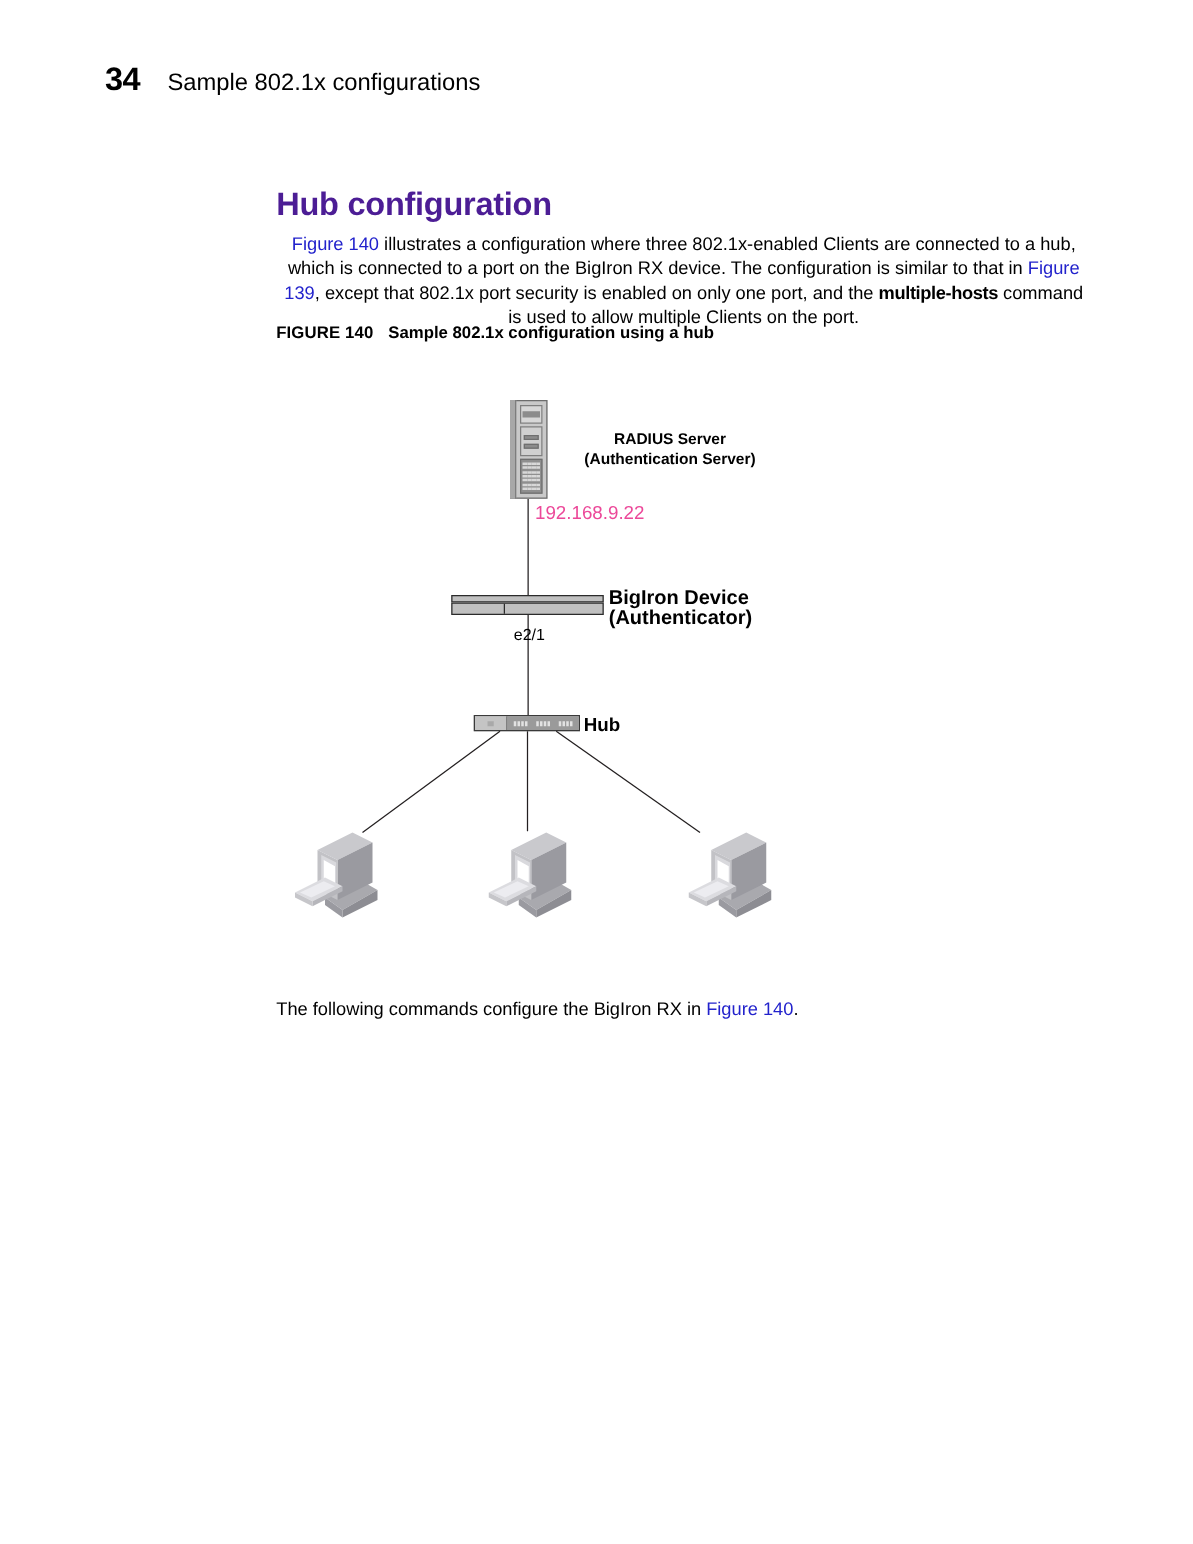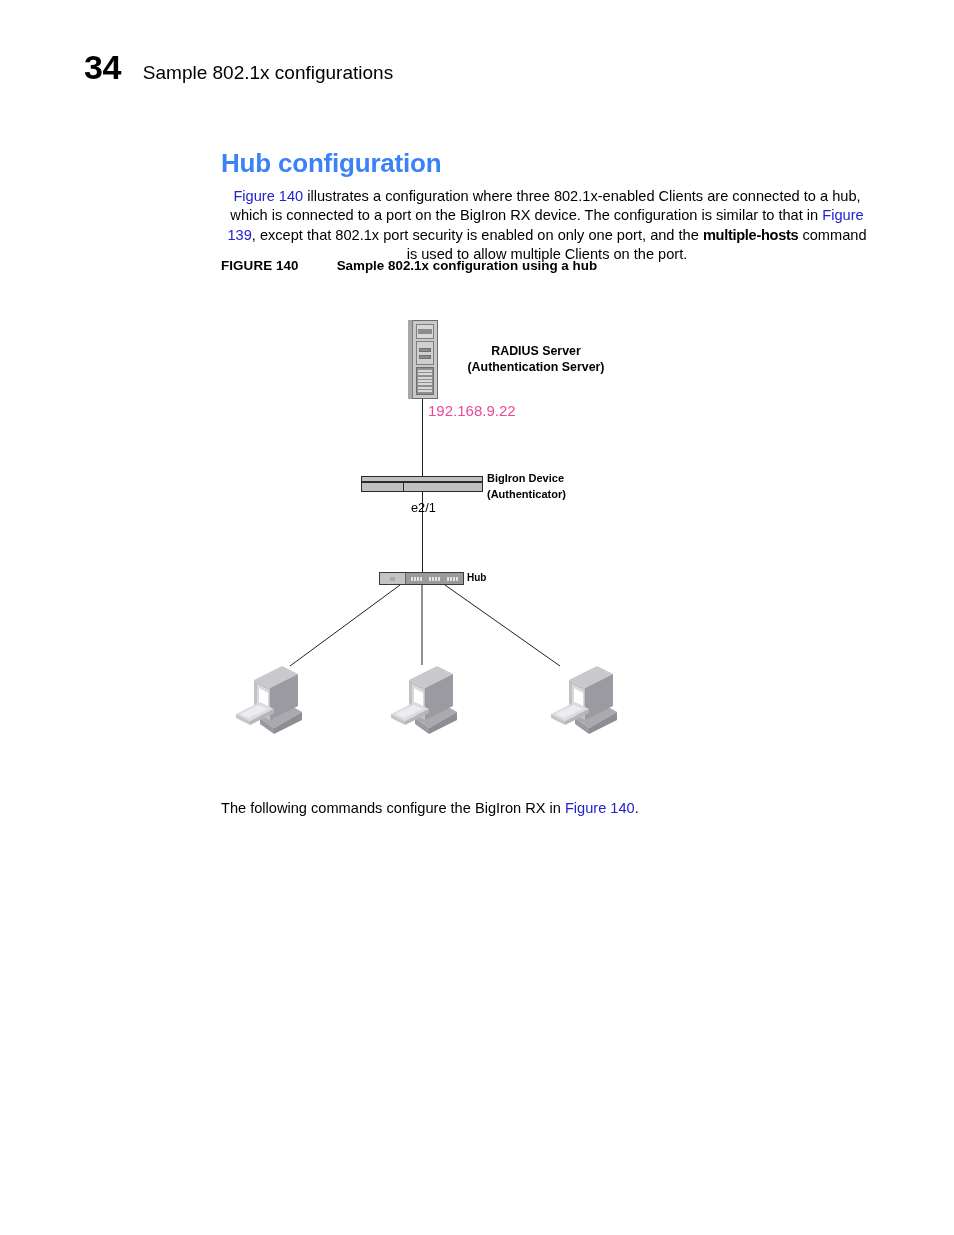--- a/index.html
+++ b/index.html
@@ -18,41 +18,41 @@
 
   
   .page-header {
     position: absolute;
     left: 84px;
     top: 50px;
     display: flex;
     align-items: baseline;
   }
   .page-number {
-    font-size: 34px;
+    font-size: 26px;
     font-weight: bold;
     letter-spacing: -0.5px;
     line-height: 1;
     color: #000;
   }
   .header-title {
     font-size: 19px;
     margin-left: 22px;
     color: #000;
   }
 
   
   .section-heading {
     position: absolute;
     left: 221px;
     top: 131px;
     font-size: 26px;
     font-weight: bold;
     letter-spacing: -0.2px;
-    color: #3b82f6;
+    color: #4c1d95;
   }
 
   
   .intro-paragraph {
     position: absolute;
     left: 221px;
     top: 172px;
     width: 652px;
     font-size: 14.6px;
     line-height: 19.6px;
@@ -84,21 +84,21 @@
     font-size: 13.4px;
     font-weight: bold;
     color: #000;
     display: flex;
     align-items: baseline;
   }
   .figure-caption .fig-label {
     letter-spacing: 0.1px;
   }
   .figure-caption .fig-title {
-    margin-left: 38px;
+    margin-left: 12px;
   }
 
   
   .figure {
     position: absolute;
     left: 0;
     top: 0;
     width: 798px;
     height: 1235px;
     pointer-events: none;
@@ -241,21 +241,21 @@
     position: absolute;
     left: 42px; top: 7px;
     width: 1px;
     height: 8px;
     background: #2b2b2b;
   }
   .bigiron-label {
     position: absolute;
     left: 487px;
     top: 471px;
-    font-size: 11px;
+    font-size: 16px;
     font-weight: bold;
     line-height: 15.5px;
     color: #000;
     white-space: nowrap;
   }
   .port-label {
     position: absolute;
     left: 391px;
     top: 500px;
     font-size: 12.8px;
@@ -304,21 +304,21 @@
   }
   .hub-port {
     width: 2px;
     height: 4px;
     background: #e2e2e2;
   }
   .hub-label {
     position: absolute;
     left: 467px;
     top: 572px;
-    font-size: 10px;
+    font-size: 15px;
     font-weight: bold;
     color: #000;
   }
 
   
   .pc {
     position: absolute;
     width: 76px;
     height: 74px;
   }

